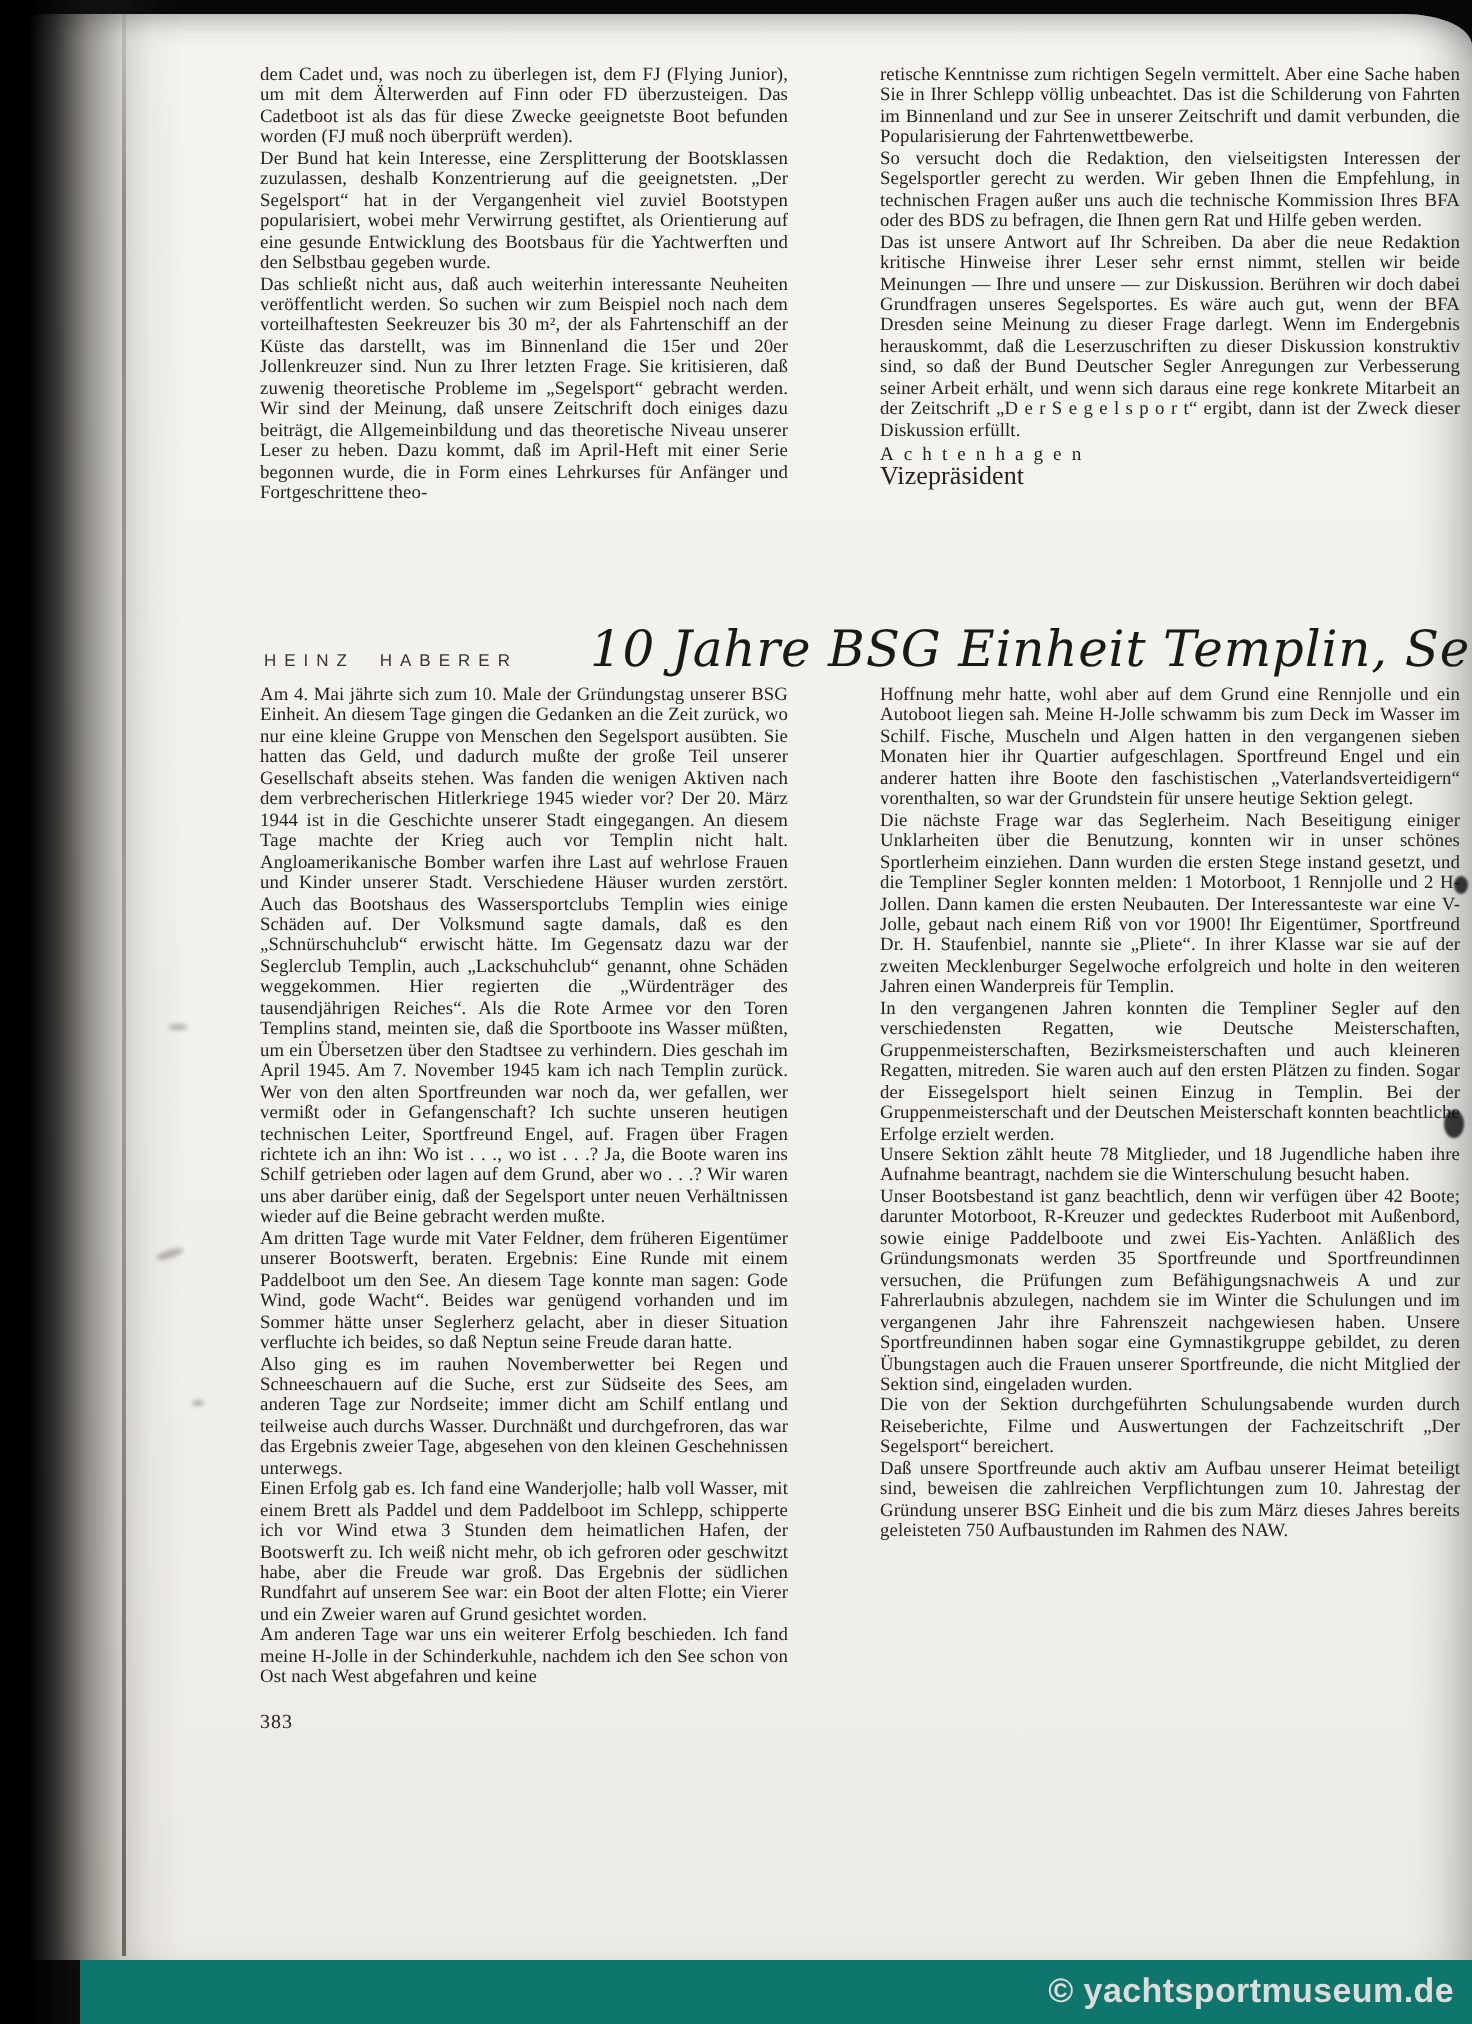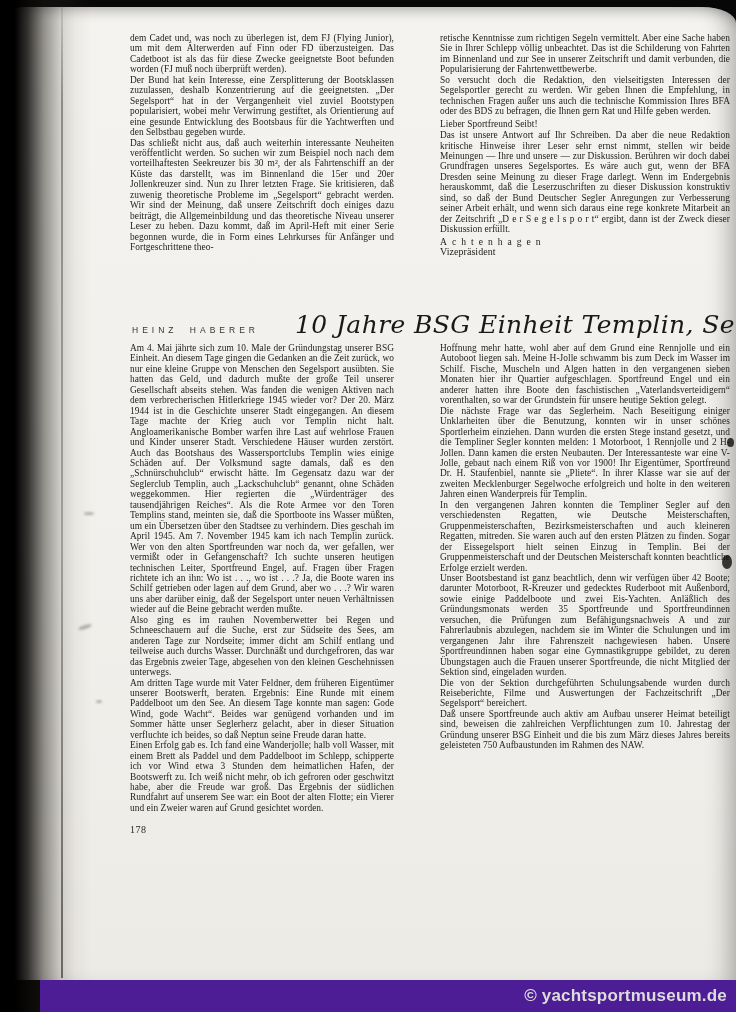--- a/index.html
+++ b/index.html
@@ -59,21 +59,21 @@
   .letter-section{min-height:276px;}
   .body-text, .body-text p{
     font-size:9.4px; line-height:10.45px;
     text-align:justify;
     letter-spacing:0.05px;
   }
   .body-text p{margin:0; padding:0;}
   .salutation{margin:2px 0 1px 0 !important; text-align:left !important;}
   .signature-block{margin-top:1px; }
   .signature-name{letter-spacing:5px; font-size:9.6px; line-height:11px;}
-  .signature-role{font-size:10px; line-height:10.6px;}
+  .signature-role{font-size:13px; line-height:10.6px;}
 
   .heading-row{
     display:flex; align-items:baseline; gap:36px;
     height:30px; margin-top:1px; margin-bottom:3px;
   }
   .byline{
     font-family:"Liberation Sans", sans-serif;
     font-size:8.5px; letter-spacing:4px; word-spacing:6px;
     color:#38342e; white-space:nowrap; padding-left:2px;
   }
@@ -82,21 +82,21 @@
     font-style:italic;
     font-size:25px; letter-spacing:0.4px;
     color:#1b1915; white-space:nowrap;
   }
   .page-number{
     margin-top:11px;
     font-size:10px; letter-spacing:0.5px; color:#2a2723;
   }
   .watermark-bar{
     position:absolute; left:0; right:0; bottom:0; height:32px;
-    background:#4c1d95; z-index:7;
+    background:#0f766e; z-index:7;
     display:flex; align-items:center; justify-content:flex-end;
     padding-right:9px; box-sizing:border-box;margin-left:40px;
   }
   .watermark-text{
     font-family:"Liberation Sans", sans-serif;
     font-weight:bold; font-size:17px; letter-spacing:0.2px;
     color:#dedcda;
   }
 </style>
 </head>
@@ -111,52 +111,53 @@
         <p>dem Cadet und, was noch zu überlegen ist, dem FJ (Flying Junior), um mit dem Älterwerden auf Finn oder FD überzusteigen. Das Cadetboot ist als das für diese Zwecke geeignetste Boot befunden worden (FJ muß noch überprüft werden).</p>
         <p>Der Bund hat kein Interesse, eine Zersplitterung der Bootsklassen zuzulassen, deshalb Konzentrierung auf die geeignetsten. „Der Segelsport“ hat in der Vergangenheit viel zuviel Bootstypen popularisiert, wobei mehr Verwirrung gestiftet, als Orientierung auf eine gesunde Entwicklung des Bootsbaus für die Yachtwerften und den Selbstbau gegeben wurde.</p>
         <p>Das schließt nicht aus, daß auch weiterhin interessante Neuheiten veröffentlicht werden. So suchen wir zum Beispiel noch nach dem vorteilhaftesten Seekreuzer bis 30 m², der als Fahrtenschiff an der Küste das darstellt, was im Binnenland die 15er und 20er Jollenkreuzer sind. Nun zu Ihrer letzten Frage. Sie kritisieren, daß zuwenig theoretische Probleme im „Segelsport“ gebracht werden. Wir sind der Meinung, daß unsere Zeitschrift doch einiges dazu beiträgt, die Allgemeinbildung und das theoretische Niveau unserer Leser zu heben. Dazu kommt, daß im April-Heft mit einer Serie begonnen wurde, die in Form eines Lehrkurses für Anfänger und Fortgeschrittene theo-</p>
       </div>
 
     <div class="body-text">
       <div>
           <p>retische Kenntnisse zum richtigen Segeln vermittelt. Aber eine Sache haben Sie in Ihrer Schlepp völlig unbeachtet. Das ist die Schilderung von Fahrten im Binnenland und zur See in unserer Zeitschrift und damit verbunden, die Popularisierung der Fahrtenwettbewerbe.</p>
           <p>So versucht doch die Redaktion, den vielseitigsten Interessen der Segelsportler gerecht zu werden. Wir geben Ihnen die Empfehlung, in technischen Fragen außer uns auch die technische Kommission Ihres BFA oder des BDS zu befragen, die Ihnen gern Rat und Hilfe geben werden.</p>
         </div>
-      <p class="salutation">Lieber Sportfreund Seibt!</p>
       <p>Das ist unsere Antwort auf Ihr Schreiben. Da aber die neue Redaktion kritische Hinweise ihrer Leser sehr ernst nimmt, stellen wir beide Meinungen — Ihre und unsere — zur Diskussion. Berühren wir doch dabei Grundfragen unseres Segelsportes. Es wäre auch gut, wenn der BFA Dresden seine Meinung zu dieser Frage darlegt. Wenn im Endergebnis herauskommt, daß die Leserzuschriften zu dieser Diskussion konstruktiv sind, so daß der Bund Deutscher Segler Anregungen zur Verbesserung seiner Arbeit erhält, und wenn sich daraus eine rege konkrete Mitarbeit an der Zeitschrift „D e r S e g e l s p o r t“ ergibt, dann ist der Zweck dieser Diskussion erfüllt.</p>
       <div class="signature-block">
         <div class="signature-name">Achtenhagen</div>
         <div class="signature-role">Vizepräsident</div>
       </div>
     </div>
   </div>
 
   <div class="heading-row">
     <span class="byline">HEINZ HABERER</span>
     <span class="article-title">10 Jahre BSG Einheit Templin, Sektion Segeln</span>
   </div>
 
   <div class="cols">
     <div class="body-text">
         <p>Am 4. Mai jährte sich zum 10. Male der Gründungstag unserer BSG Einheit. An diesem Tage gingen die Gedanken an die Zeit zurück, wo nur eine kleine Gruppe von Menschen den Segelsport ausübten. Sie hatten das Geld, und dadurch mußte der große Teil unserer Gesellschaft abseits stehen. Was fanden die wenigen Aktiven nach dem verbrecherischen Hitlerkriege 1945 wieder vor? Der 20. März 1944 ist in die Geschichte unserer Stadt eingegangen. An diesem Tage machte der Krieg auch vor Templin nicht halt. Angloamerikanische Bomber warfen ihre Last auf wehrlose Frauen und Kinder unserer Stadt. Verschiedene Häuser wurden zerstört. Auch das Bootshaus des Wassersportclubs Templin wies einige Schäden auf. Der Volksmund sagte damals, daß es den „Schnürschuhclub“ erwischt hätte. Im Gegensatz dazu war der Seglerclub Templin, auch „Lackschuhclub“ genannt, ohne Schäden weggekommen. Hier regierten die „Würdenträger des tausendjährigen Reiches“. Als die Rote Armee vor den Toren Templins stand, meinten sie, daß die Sportboote ins Wasser müßten, um ein Übersetzen über den Stadtsee zu verhindern. Dies geschah im April 1945. Am 7. November 1945 kam ich nach Templin zurück. Wer von den alten Sportfreunden war noch da, wer gefallen, wer vermißt oder in Gefangenschaft? Ich suchte unseren heutigen technischen Leiter, Sportfreund Engel, auf. Fragen über Fragen richtete ich an ihn: Wo ist . . ., wo ist . . .? Ja, die Boote waren ins Schilf getrieben oder lagen auf dem Grund, aber wo . . .? Wir waren uns aber darüber einig, daß der Segelsport unter neuen Verhältnissen wieder auf die Beine gebracht werden mußte.</p>
+        <p>Am dritten Tage wurde mit Vater Feldner, dem früheren Eigentümer unserer Bootswerft, beraten. Ergebnis: Eine Runde mit einem Paddelboot um den See. An diesem Tage konnte man sagen: Gode Wind, gode Wacht“. Beides war genügend vorhanden und im Sommer hätte unser Seglerherz gelacht, aber in dieser Situation verfluchte ich beides, so daß Neptun seine Freude daran hatte.</p>
         <p>Also ging es im rauhen Novemberwetter bei Regen und Schneeschauern auf die Suche, erst zur Südseite des Sees, am anderen Tage zur Nordseite; immer dicht am Schilf entlang und teilweise auch durchs Wasser. Durchnäßt und durchgefroren, das war das Ergebnis zweier Tage, abgesehen von den kleinen Geschehnissen unterwegs.</p>
-        <p>Am dritten Tage wurde mit Vater Feldner, dem früheren Eigentümer unserer Bootswerft, beraten. Ergebnis: Eine Runde mit einem Paddelboot um den See. An diesem Tage konnte man sagen: Gode Wind, gode Wacht“. Beides war genügend vorhanden und im Sommer hätte unser Seglerherz gelacht, aber in dieser Situation verfluchte ich beides, so daß Neptun seine Freude daran hatte.</p>
         <p>Einen Erfolg gab es. Ich fand eine Wanderjolle; halb voll Wasser, mit einem Brett als Paddel und dem Paddelboot im Schlepp, schipperte ich vor Wind etwa 3 Stunden dem heimatlichen Hafen, der Bootswerft zu. Ich weiß nicht mehr, ob ich gefroren oder geschwitzt habe, aber die Freude war groß. Das Ergebnis der südlichen Rundfahrt auf unserem See war: ein Boot der alten Flotte; ein Vierer und ein Zweier waren auf Grund gesichtet worden.</p>
+        <p>Am anderen Tage war uns ein weiterer Erfolg beschieden. Ich fand meine H-Jolle in der Schinderkuhle, nachdem ich den See schon von Ost nach West abgefahren und keine</p>
       </div>
     <div class="body-text">
         <p>Hoffnung mehr hatte, wohl aber auf dem Grund eine Rennjolle und ein Autoboot liegen sah. Meine H-Jolle schwamm bis zum Deck im Wasser im Schilf. Fische, Muscheln und Algen hatten in den vergangenen sieben Monaten hier ihr Quartier aufgeschlagen. Sportfreund Engel und ein anderer hatten ihre Boote den faschistischen „Vaterlandsverteidigern“ vorenthalten, so war der Grundstein für unsere heutige Sektion gelegt.</p>
         <p>Die nächste Frage war das Seglerheim. Nach Beseitigung einiger Unklarheiten über die Benutzung, konnten wir in unser schönes Sportlerheim einziehen. Dann wurden die ersten Stege instand gesetzt, und die Templiner Segler konnten melden: 1 Motorboot, 1 Rennjolle und 2 H-Jollen. Dann kamen die ersten Neubauten. Der Interessanteste war eine V-Jolle, gebaut nach einem Riß von vor 1900! Ihr Eigentümer, Sportfreund Dr. H. Staufenbiel, nannte sie „Pliete“. In ihrer Klasse war sie auf der zweiten Mecklenburger Segelwoche erfolgreich und holte in den weiteren Jahren einen Wanderpreis für Templin.</p>
         <p>In den vergangenen Jahren konnten die Templiner Segler auf den verschiedensten Regatten, wie Deutsche Meisterschaften, Gruppenmeisterschaften, Bezirksmeisterschaften und auch kleineren Regatten, mitreden. Sie waren auch auf den ersten Plätzen zu finden. Sogar der Eissegelsport hielt seinen Einzug in Templin. Bei der Gruppenmeisterschaft und der Deutschen Meisterschaft konnten beachtliche Erfolge erzielt werden.</p>
+        <p>Unsere Sektion zählt heute 78 Mitglieder, und 18 Jugendliche haben ihre Aufnahme beantragt, nachdem sie die Winterschulung besucht haben.</p>
         <p>Unser Bootsbestand ist ganz beachtlich, denn wir verfügen über 42 Boote; darunter Motorboot, R-Kreuzer und gedecktes Ruderboot mit Außenbord, sowie einige Paddelboote und zwei Eis-Yachten. Anläßlich des Gründungsmonats werden 35 Sportfreunde und Sportfreundinnen versuchen, die Prüfungen zum Befähigungsnachweis A und zur Fahrerlaubnis abzulegen, nachdem sie im Winter die Schulungen und im vergangenen Jahr ihre Fahrenszeit nachgewiesen haben. Unsere Sportfreundinnen haben sogar eine Gymnastikgruppe gebildet, zu deren Übungstagen auch die Frauen unserer Sportfreunde, die nicht Mitglied der Sektion sind, eingeladen wurden.</p>
         <p>Die von der Sektion durchgeführten Schulungsabende wurden durch Reiseberichte, Filme und Auswertungen der Fachzeitschrift „Der Segelsport“ bereichert.</p>
         <p>Daß unsere Sportfreunde auch aktiv am Aufbau unserer Heimat beteiligt sind, beweisen die zahlreichen Verpflichtungen zum 10. Jahrestag der Gründung unserer BSG Einheit und die bis zum März dieses Jahres bereits geleisteten 750 Aufbaustunden im Rahmen des NAW.</p>
       </div>
   </div>
 
-  <div class="page-number">178</div>
+  <div class="page-number">383</div>
 </div>
 
 <div class="binding-shadow"></div>
 <div class="crease-line"></div>
 <div class="smudge s1"></div>
 <div class="smudge s2"></div>
 <div class="smudge s3"></div>
 <div class="blot b1"></div>
 <div class="blot b2"></div>
 

